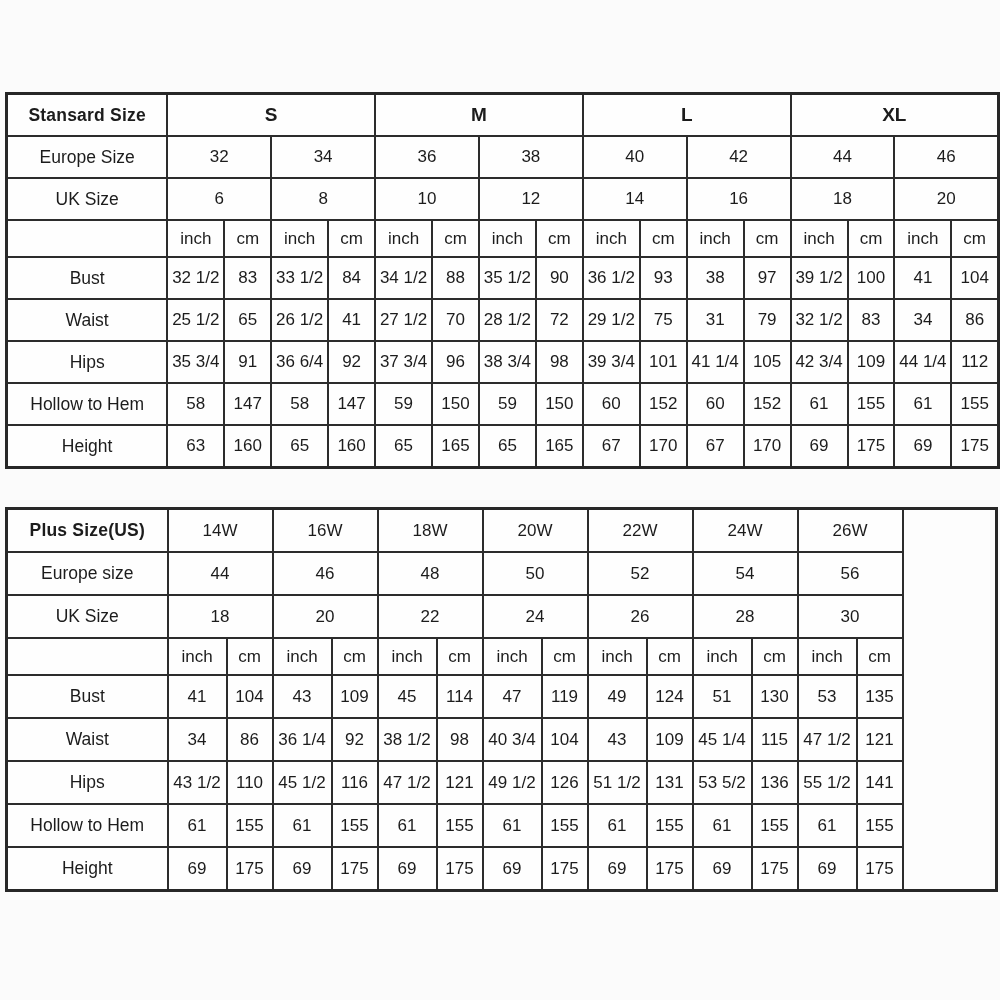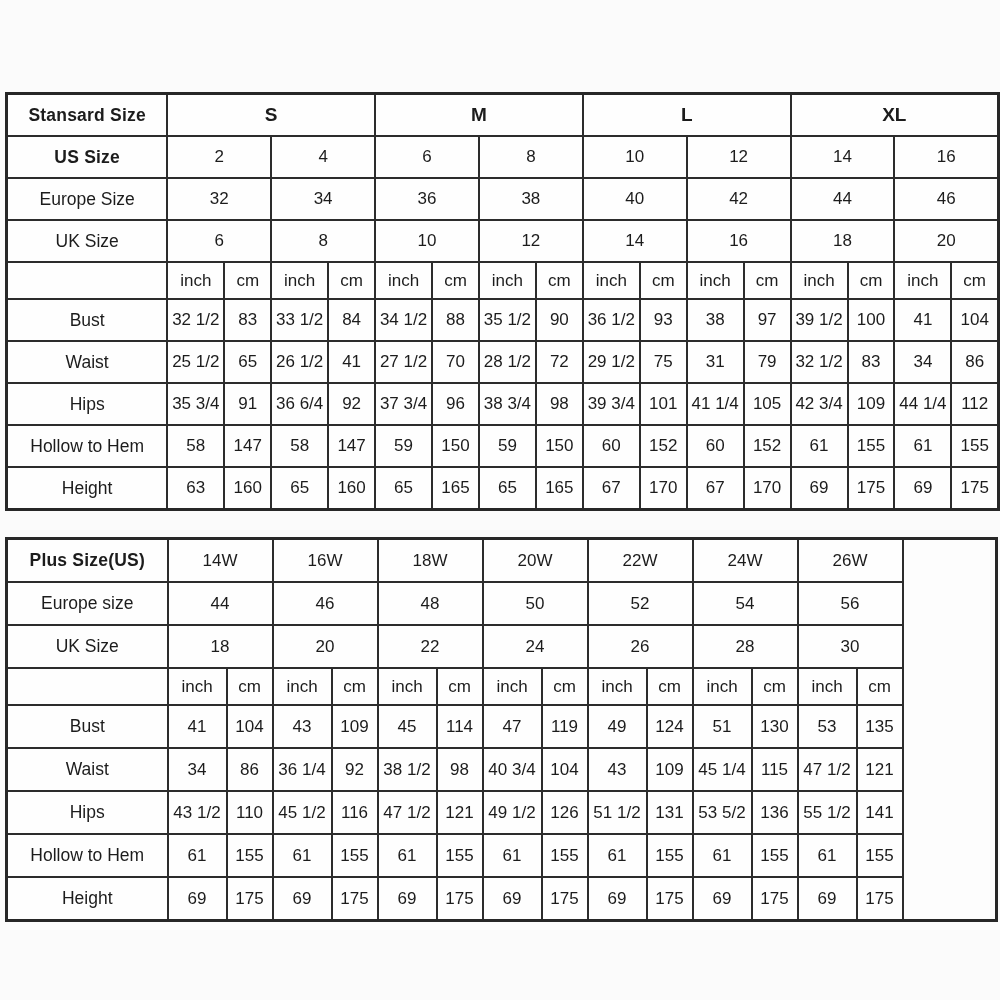--- a/index.html
+++ b/index.html
@@ -15,21 +15,21 @@
   .sheet {
     padding: 92px 0 0 5px;
   }
   table.size-table {
     border-collapse: collapse;
     table-layout: fixed;
     background: #a3a3a3;
     border: 3px solid #272727;
   }
   table.size-table + table.size-table {
-    margin-top: 26px;
+    margin-top: 38px;
   }
   .size-table th, .size-table td {
     border: 2px solid #2c2c2c;
     text-align: center;
     vertical-align: middle;
     font-size: 17px;
     font-weight: normal;
     height: 40px;
     padding: 0;
     background: #fefefe;
@@ -79,31 +79,20 @@
       <col style="width:57px">
         <col style="width:47px">
     </colgroup>
     <tbody>
         <tr>
       <th class="lbl bold">Stansard Size</th>
       <th class="grp" colspan="4">S</th>
           <th class="grp" colspan="4">M</th>
           <th class="grp" colspan="4">L</th>
           <th class="grp" colspan="4">XL</th>
-    </tr>
-    <tr>
-      <th class="lbl bold">US Size</th>
-      <td colspan="2">2</td>
-          <td colspan="2">4</td>
-          <td colspan="2">6</td>
-          <td colspan="2">8</td>
-          <td colspan="2">10</td>
-          <td colspan="2">12</td>
-          <td colspan="2">14</td>
-          <td colspan="2">16</td>
     </tr>
     <tr>
       <th class="lbl">Europe Size</th>
       <td colspan="2">32</td>
           <td colspan="2">34</td>
           <td colspan="2">36</td>
           <td colspan="2">38</td>
           <td colspan="2">40</td>
           <td colspan="2">42</td>
           <td colspan="2">44</td>

